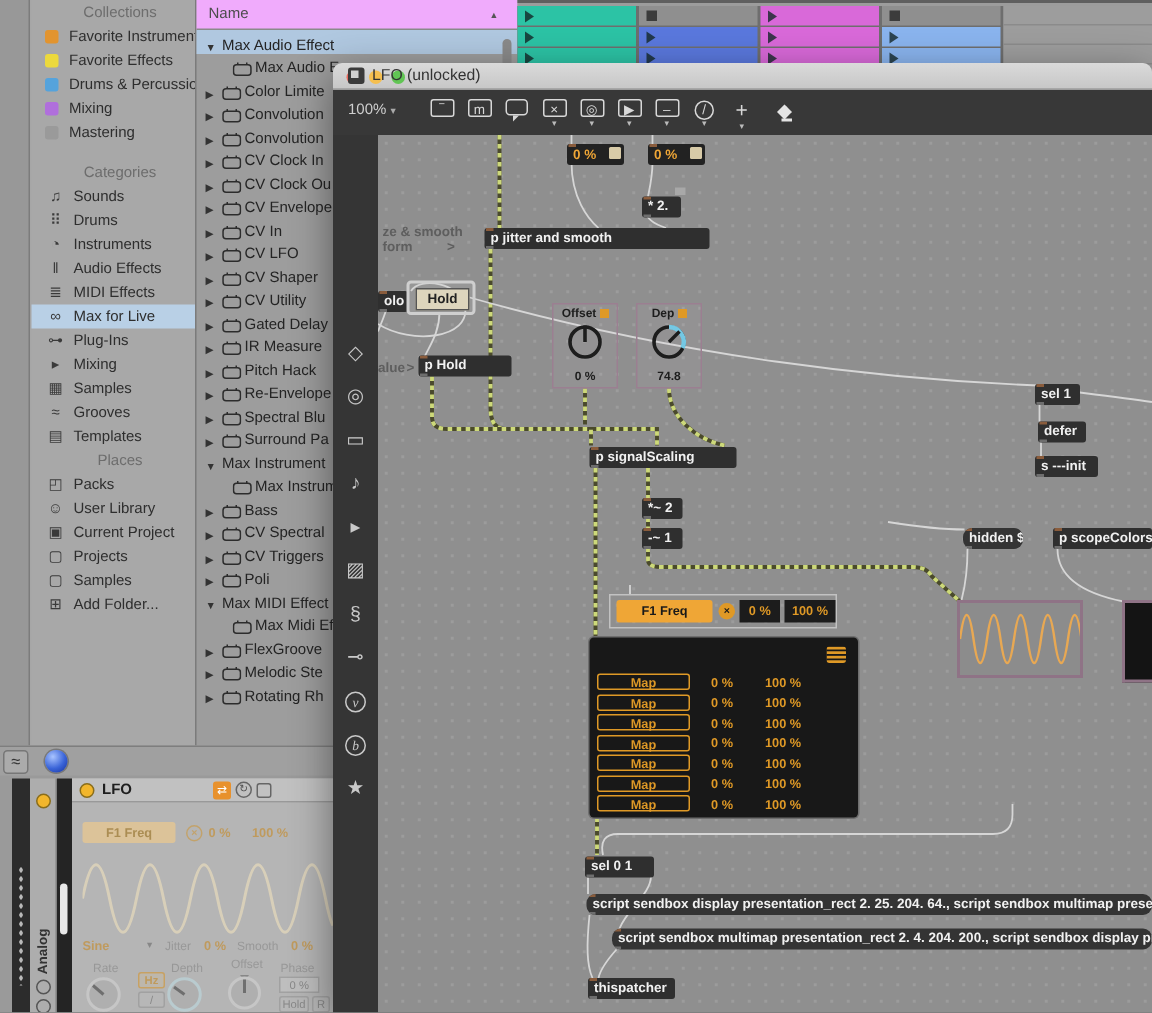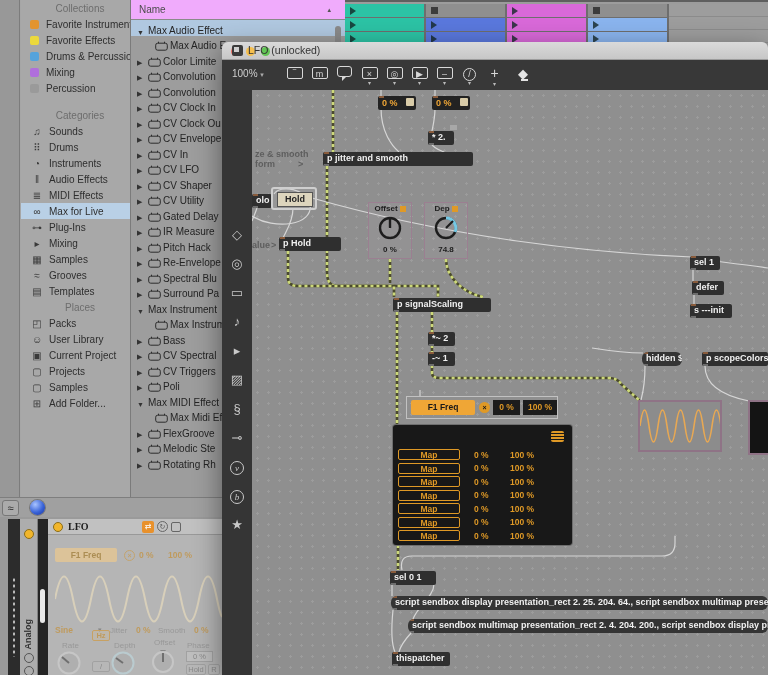--- a/index.html
+++ b/index.html
@@ -52,21 +52,21 @@
   .d-analog{ position:absolute; left:20px; top:2px; width:18px; height:156px; background:#adadad; border-right:1px solid #808080; }
   .led{ width:10px; height:10px; border-radius:50%; background:#f2b62c; border:1px solid #8a6d1a; }
   .d-analog .led{ position:absolute; left:4px; top:10px; }
   .vlabel{ position:absolute; left:3px; bottom:26px; writing-mode:vertical-rl; transform:rotate(180deg); font-size:9px; font-weight:bold; color:#333; }
   .mini{ position:absolute; left:4px; width:10px; height:10px; border:1px solid #555; border-radius:50%; font-size:7px; line-height:9px; text-align:center; color:#555; }
   .d-div{ position:absolute; left:38px; top:2px; width:10px; height:156px; background:#242424; }
   .d-div .pill{ position:absolute; left:2px; top:70px; width:5px; height:34px; border-radius:3px; background:#e8e8e8; }
   .lfo{ position:absolute; left:48px; top:2px; width:174px; height:156px; background:#b5b5b5; }
   .lfo-tb{ position:relative; height:16px; background:#c1c1c1; border-bottom:1px solid #999; }
   .lfo-tb .led{ position:absolute; left:5px; top:3px; }
-  .lfo-tb .t{ position:absolute; left:20px; top:2px; font-size:10px; font-weight:bold; color:#1e1e1e;font-family:Liberation Serif, serif; }
+  .lfo-tb .t{ position:absolute; left:20px; top:2px; font-size:10px; font-weight:bold; color:#1e1e1e; }
   .hswap{ position:absolute; left:94px; top:2px; width:12px; height:12px; border-radius:2px; background:#e8912c; color:#fff; font-size:8px; line-height:12px; text-align:center; }
   .circarrow{ position:absolute; left:109px; top:2px; width:11px; height:11px; border:1px solid #666; border-radius:50%; color:#555; font-size:7px; line-height:10px; text-align:center; }
   .halfsq{ position:absolute; left:123px; top:3px; width:10px; height:10px; border:1px solid #666; border-radius:2px; }
   .fade{ opacity:.72; }
   .f1btn{ position:absolute; left:7px; top:29px; width:62px; height:14px; background:#ecc98f; border-radius:2px;
     color:#a87e2e; font-size:8.5px; font-weight:bold; text-align:center; line-height:14px; }
   .dxc{ position:absolute; left:76px; top:31px; width:11px; height:11px; border:1.4px solid #c89c50; border-radius:50%; color:#c89c50; font-size:7px; line-height:9px; text-align:center; font-weight:bold; }
   .dvalt{ position:absolute; font-size:8.5px; font-weight:bold; color:#c4913c; }
   .dlabg{ position:absolute; font-size:8px; color:#8d8d8d; }
   .lwave{ position:absolute; left:7px; top:50px; width:167px; height:54px; }
@@ -172,21 +172,21 @@
           <div class="srow">
           <span class="sw" style="background: rgb(85, 163, 220);"></span>
           <span class="lbl">Drums &amp; Percussion</span>
         </div>
           <div class="srow">
           <span class="sw" style="background: rgb(176, 111, 220);"></span>
           <span class="lbl">Mixing</span>
         </div>
           <div class="srow">
           <span class="sw" style="background: rgb(154, 154, 154);"></span>
-          <span class="lbl">Percussion</span>
+          <span class="lbl">Mastering</span>
         </div>
         </div>
       <div class="bh" style="margin-top:11px">Categories</div>
       <div>
 
       <div class="srow">
           <span class="sic">♫</span>
           <span class="lbl">Sounds</span>
         </div>
           <div class="srow">
@@ -612,21 +612,21 @@
         <div class="dlabg" style="left:110px;top:107px">Smooth</div>
         <div class="dvalt" style="left:146px;top:106px">0 %</div>
 
         <div class="dlabg" style="left:14px;top:122px">Rate</div>
         <div class="knob" style="position:absolute;left:8px;top:131px">
           <svg width="26" height="26">
               <circle cx="13" cy="13" r="10.5" stroke="#cdcdcd" stroke-width="2" fill="#aeaeae"></circle>
               <line x1="13" y1="13" x2="6" y2="7" stroke="#555" stroke-width="2"></line>
             </svg>
         </div>
-        <div class="hzbtn" style="left:44px;top:111px">Hz</div>
+        <div class="hzbtn" style="left:44px;top:129px">Hz</div>
         <div class="gybtn" style="left:44px;top:142px">/</div>
         <div class="dlabg" style="left:66px;top:122px">Depth</div>
         <div class="knob" style="position:absolute;left:62px;top:131px">
           <svg width="26" height="26">
               <circle cx="13" cy="13" r="10.5" stroke="#bcd4da" stroke-width="2" fill="#aeaeae"></circle>
               <line x1="13" y1="13" x2="6" y2="8" stroke="#555" stroke-width="2"></line>
             </svg>
         </div>
         <div class="dlabg" style="left:106px;top:119px">Offset</div>
         <div class="knob" style="position:absolute;left:102px;top:129px">

